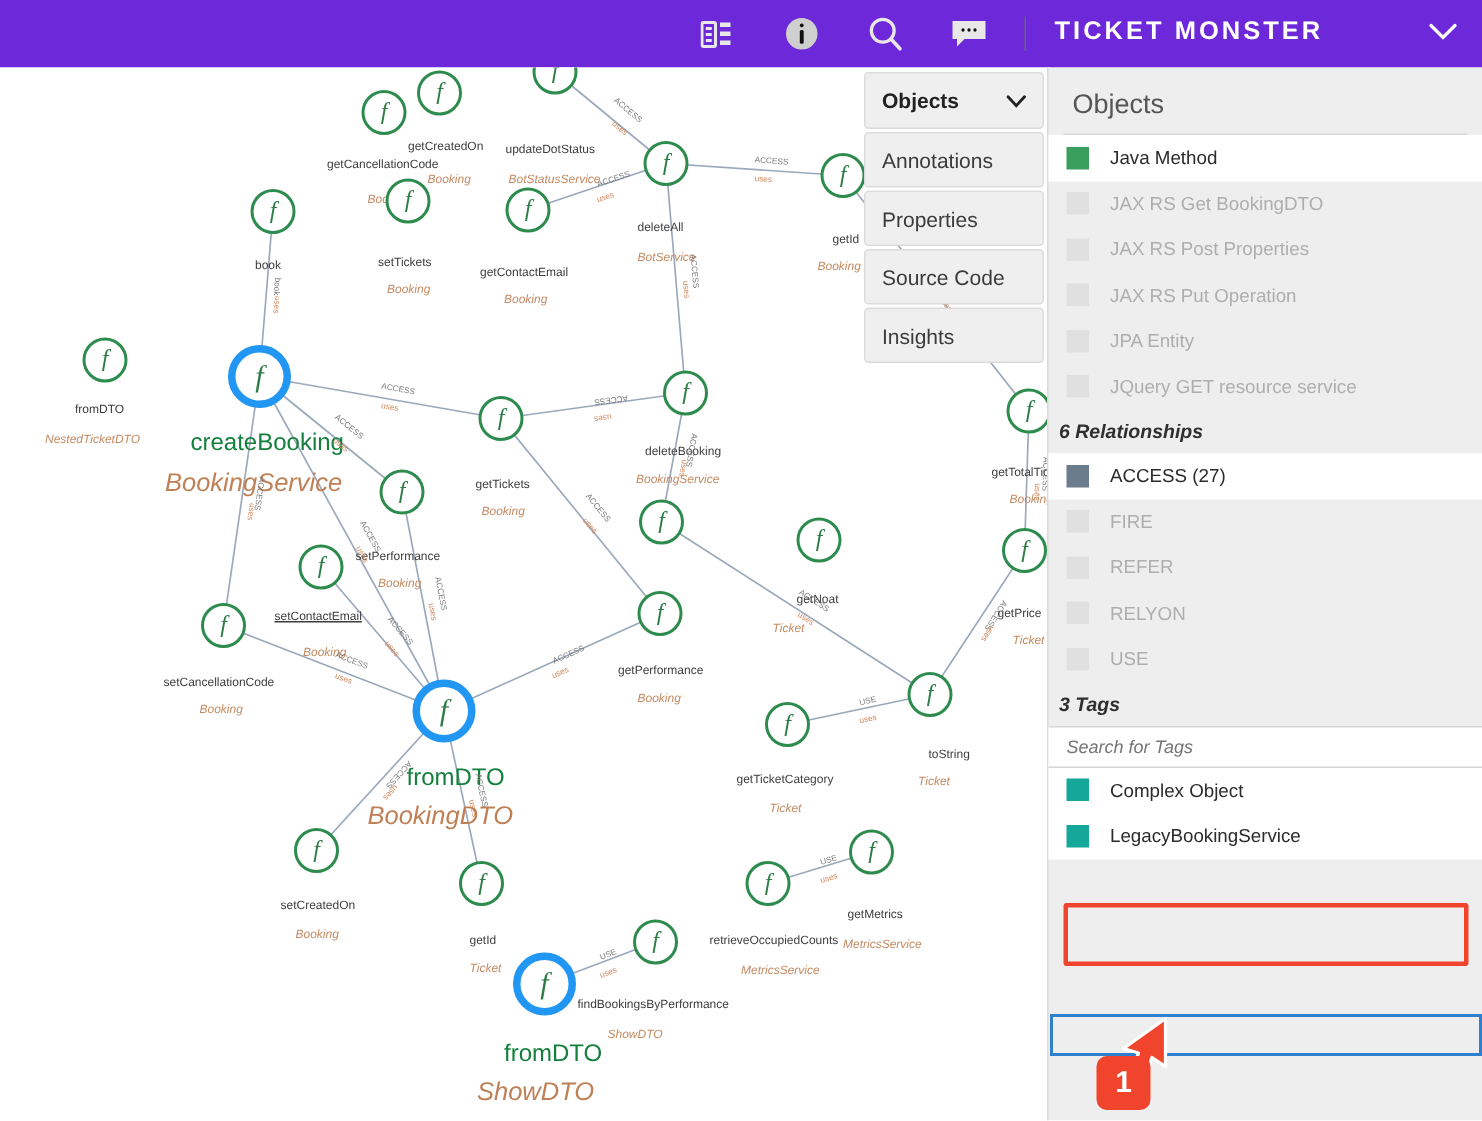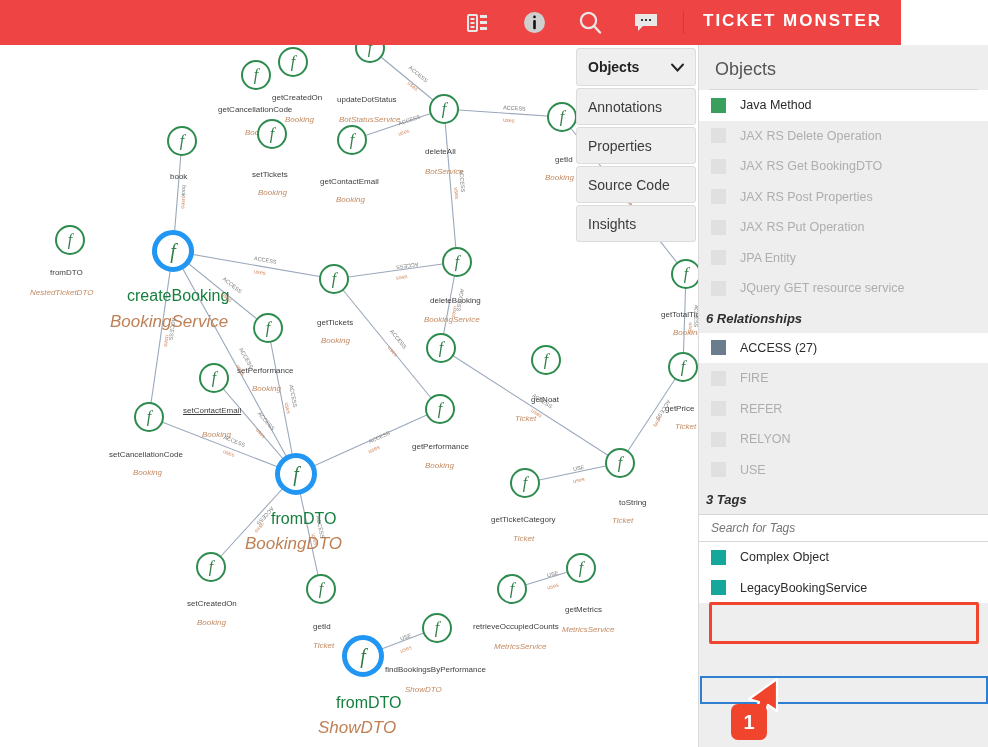--- a/index.html
+++ b/index.html
@@ -6,22 +6,22 @@
   html, body {
     width: 988px; height: 747px;
     font-family: "Liberation Sans", sans-serif;
     background: #ffffff;
     overflow: hidden;
   }
   #app { position: relative; width: 988px; height: 747px; }
 
   
   .topbar {
-    position: absolute; left: 0; top: 0; width: 901px; height: 45px;
-    background: #ef4444; display: flex; align-items: center;
+    position: absolute; left: 0; top: 0; width: 988px; height: 45px;
+    background: #6d28d9; display: flex; align-items: center;
   }
   .topbar-icons { position: absolute; left: 465px; top: 0; height: 45px;
     display: flex; align-items: center; gap: 30px; }
   .tb-ico { width: 26px; height: 26px; display: flex; align-items: center;
     justify-content: center; cursor: pointer; }
   .tb-divider { position: absolute; left: 683px; top: 11px; width: 1px;
     height: 23px; background: #676767; }
   .brand {
     position: absolute; left: 703px; top: 11px;
     color: #ffffff; font-size: 17px; font-weight: bold; letter-spacing: 2.0px;
@@ -397,24 +397,20 @@
   <div class="panel">
     <div class="panel-title">Objects</div>
     <div class="panel-divider"></div>
     <div id="objects-list">
         <div class="row active">
           <span class="sw" style="background: rgb(58, 158, 92);"></span>
           <span>Java Method</span>
         </div>
         <div class="row dim">
           <span class="sw" style="background: rgb(224, 224, 224);"></span>
-          <span>JAX RS Delete Operation</span>
-        </div>
-        <div class="row dim">
-          <span class="sw" style="background: rgb(224, 224, 224);"></span>
           <span>JAX RS Get BookingDTO</span>
         </div>
         <div class="row dim">
           <span class="sw" style="background: rgb(224, 224, 224);"></span>
           <span>JAX RS Post Properties</span>
         </div>
         <div class="row dim">
           <span class="sw" style="background: rgb(224, 224, 224);"></span>
           <span>JAX RS Put Operation</span>
         </div>

